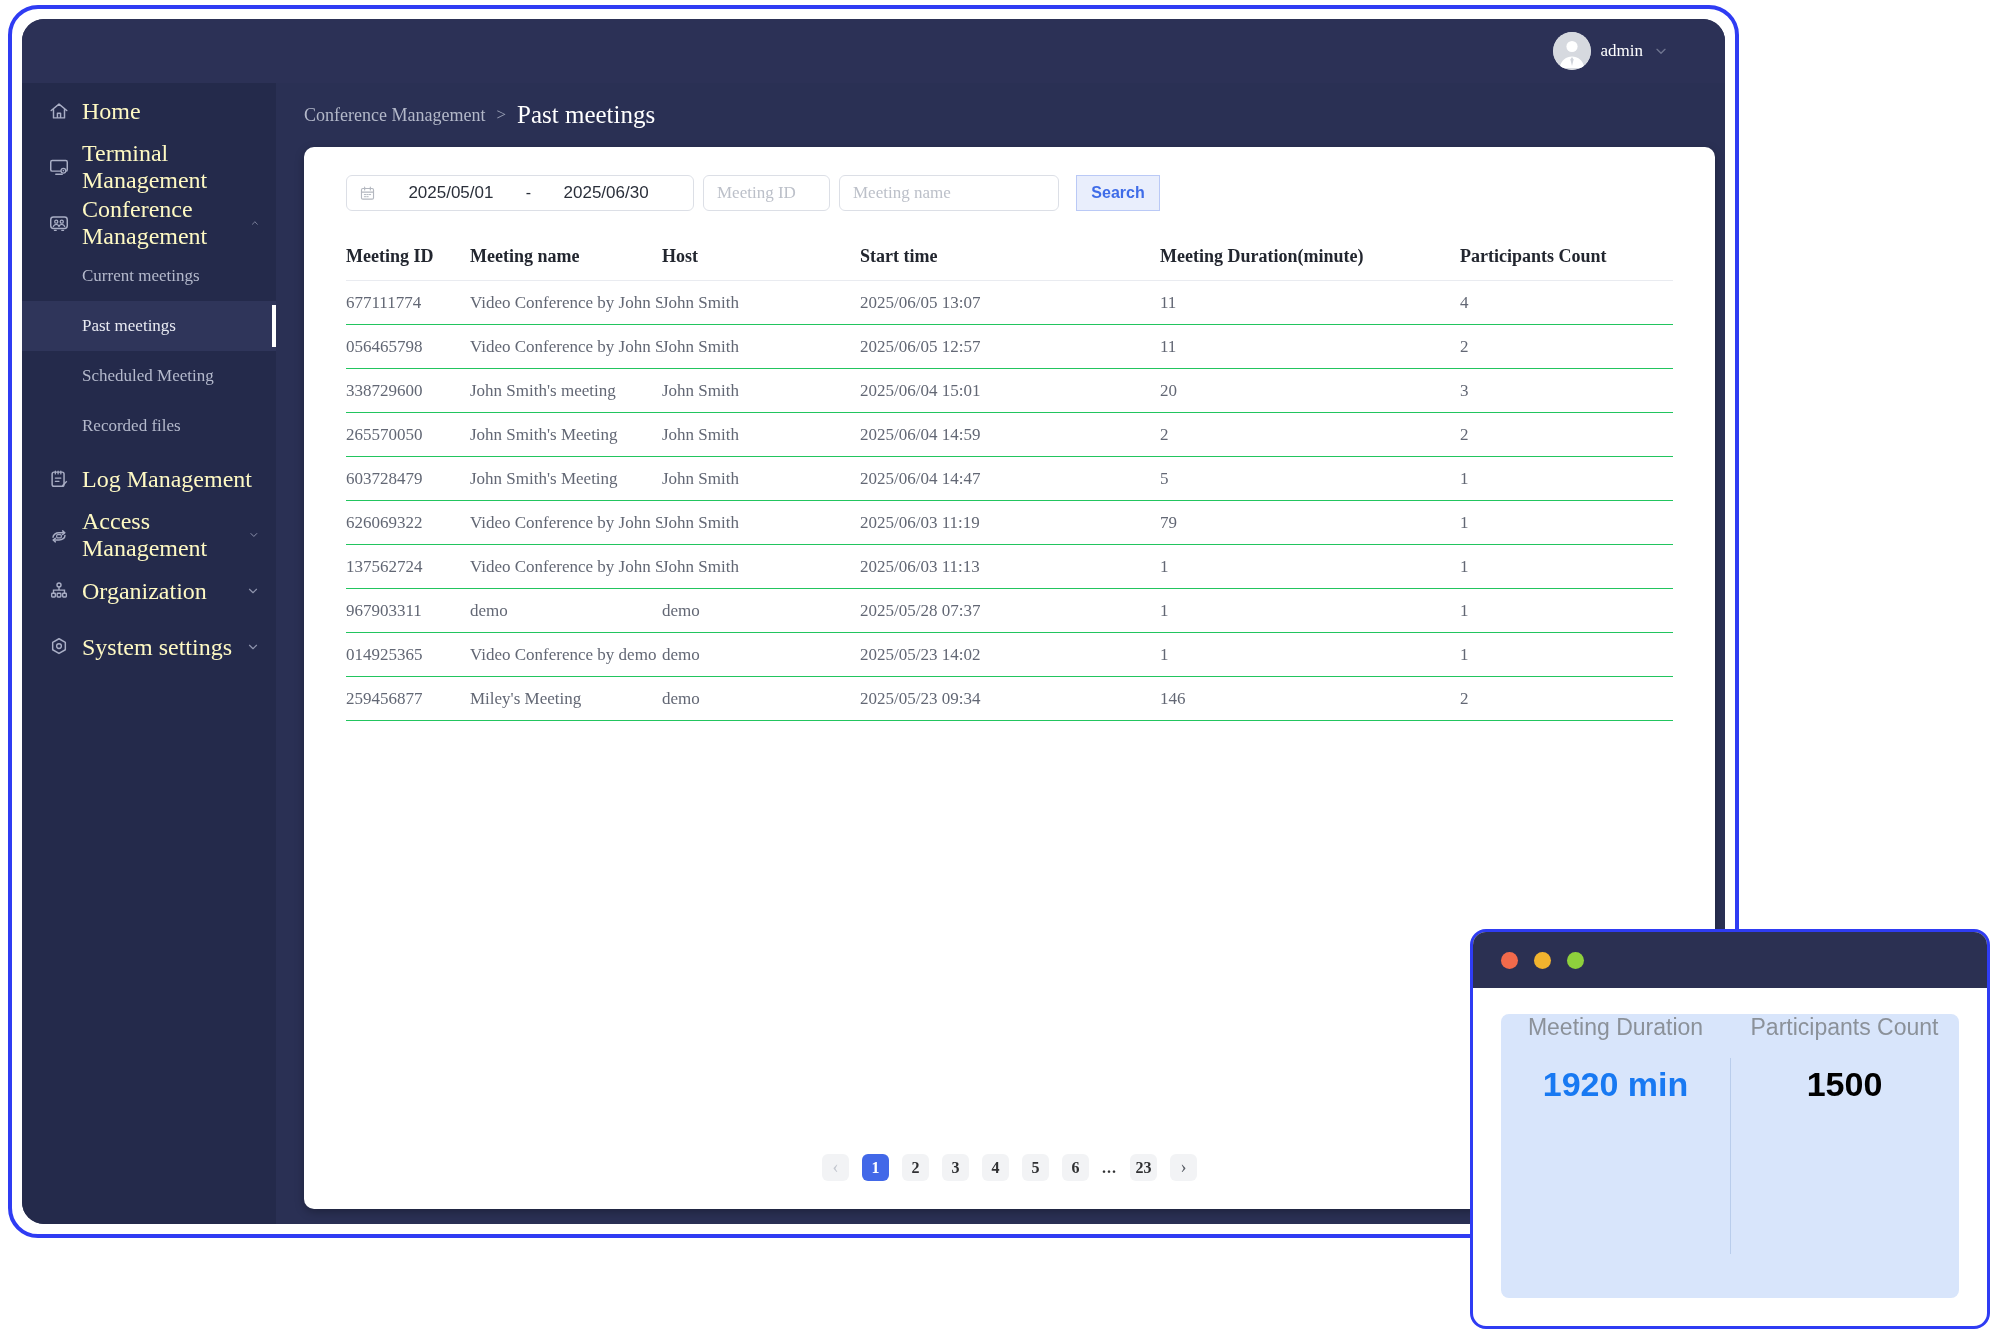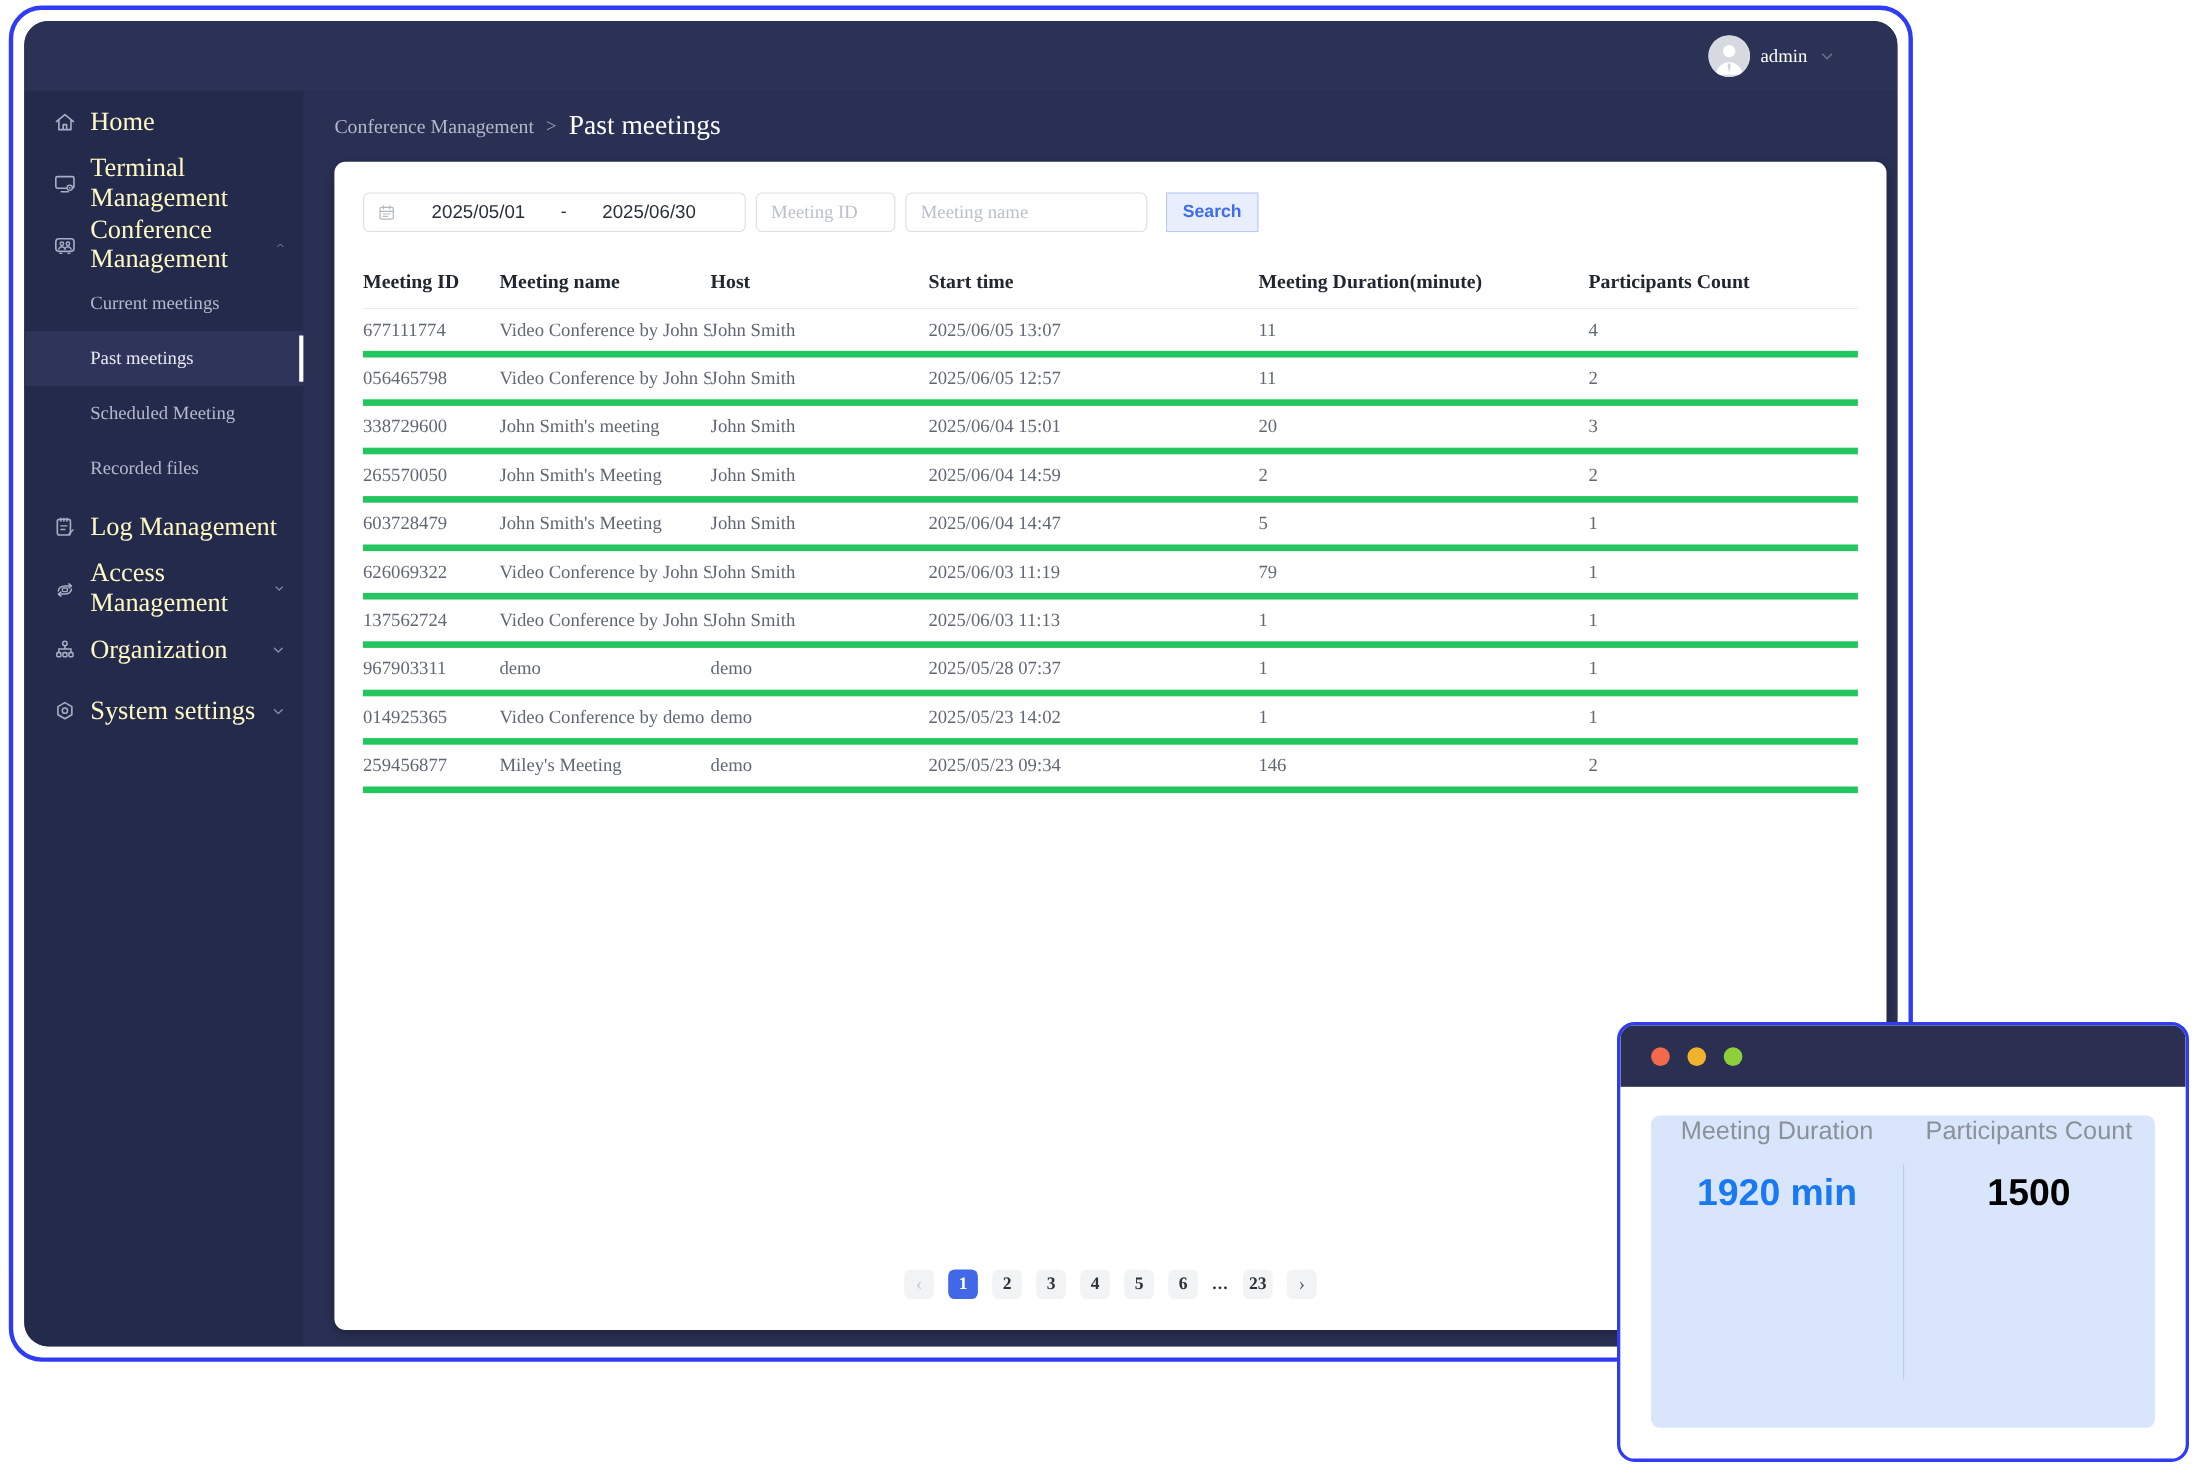--- a/index.html
+++ b/index.html
@@ -34,21 +34,21 @@
     width:4px; background:#ffffff; }
 
   
   .content { flex:1; position:relative; background:#2a3054; min-width:0; }
   .breadcrumb { height:64px; display:flex; align-items:center; padding-left:28px; gap:11px; }
   .bc-parent { color:#b3b8c9; font-size:18px; cursor:pointer; }
   .bc-sep { color:#9aa0b5; font-size:17px; }
   .bc-current { color:#ffffff; font-size:25px; }
 
   .card { position:absolute; left:28px; right:10px; top:64px; bottom:15px;
-    background:#ffffff; border-radius:10px; padding:0 26px;
+    background:#ffffff; border-radius:10px; padding:0 42px;
     box-shadow:0 3px 10px rgba(0,0,0,.28); }
 
   
   .filters { display:flex; align-items:center; gap:9px; padding-top:28px; }
   .date-input { width:348px; height:36px; border:1px solid #dcdfe6; border-radius:6px;
     display:flex; align-items:center; padding:0 12px; background:#fff; }
   .cal-icon { width:17px; height:17px; flex:0 0 auto; }
   .date-val { flex:1; text-align:center; font-family:"Liberation Sans",sans-serif;
     font-size:17px; color:#2a2f3a; }
   .date-dash { color:#2a2f3a; font-family:"Liberation Sans",sans-serif; font-size:16px; }
@@ -58,21 +58,21 @@
   .in-id { width:127px; }
   .in-name { width:220px; }
   .search-btn { width:84px; height:36px; margin-left:8px; background:#e9eefc;
     border:1px solid #bac9f6; border-radius:0; color:#3f6ce8;
     font-family:"Liberation Sans",sans-serif; font-size:16px; font-weight:700; cursor:pointer; }
 
   
   .tbl { margin-top:22px; }
   .thead { display:flex; align-items:center; height:48px; border-bottom:1px solid #e9ebf0;
     font-weight:700; font-size:18px; color:#22262f; }
-  .trow { display:flex; align-items:center; height:44px; border-bottom:6px solid #22c55e;
+  .trow { display:flex; align-items:center; height:44px; border-bottom:1px solid #22c55e;
     font-size:17px; color:#626774; }
   .c1 { width:124px; } .c2 { width:192px; } .c3 { width:198px; }
   .c4 { width:300px; } .c5 { width:300px; } .c6 { flex:1; }
   .cell { white-space:nowrap; overflow:hidden; padding-right:20px; }
 
   
   .pagination { position:absolute; left:0; right:0; bottom:28px; display:flex;
     justify-content:center; align-items:center; gap:13px; }
   .pg-btn { min-width:27px; height:27px; border-radius:6px; background:#f2f3f5;
     display:flex; align-items:center; justify-content:center; font-size:16px;

